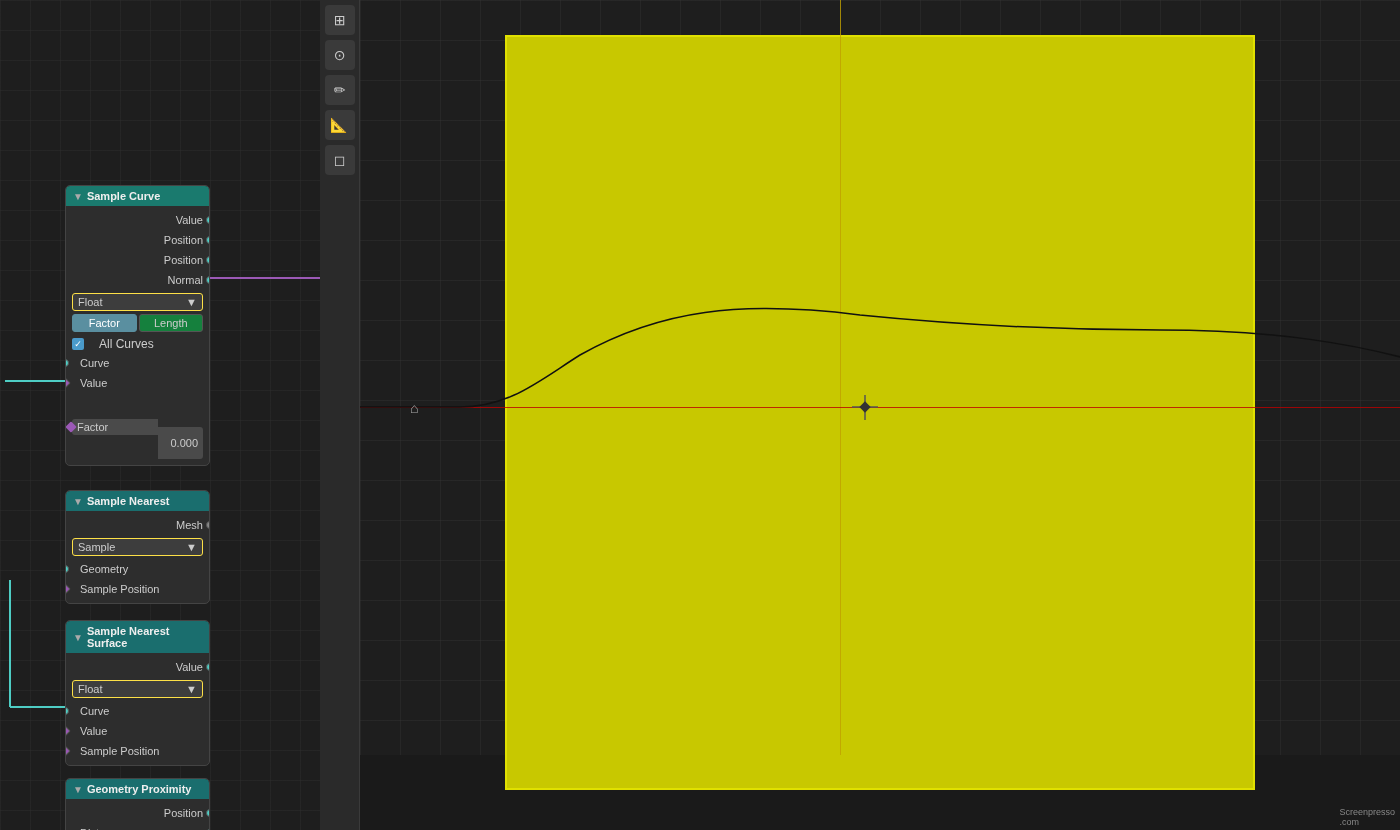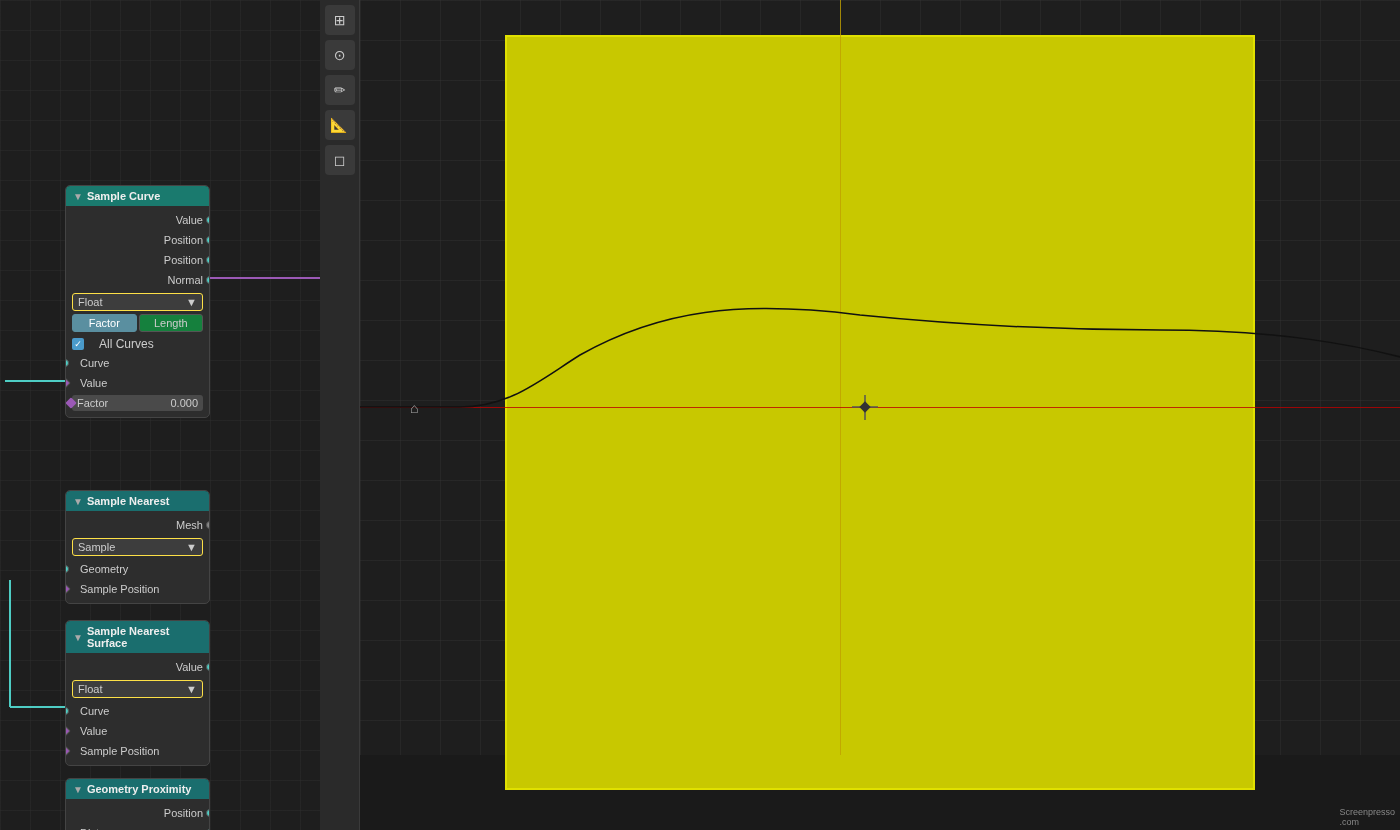--- a/index.html
+++ b/index.html
@@ -217,25 +217,26 @@
       border-radius: 3px 0 0 3px;
       padding: 2px 5px;
       font-size: 11px;
       color: #ccc;
       flex: 1;
     }
 
     .field-value {
       background: #4a4a4a;
       border-radius: 0 3px 3px 0;
-      padding: 2px 5px;
+      padding: 10px 5px;
       font-size: 11px;
       color: #ccc;
       min-width: 45px;
       text-align: right;
+      margin-top: 32px;
     }
 
     
     .main-area {
       flex: 1;
       display: flex;
       flex-direction: column;
       position: relative;
     }
 

